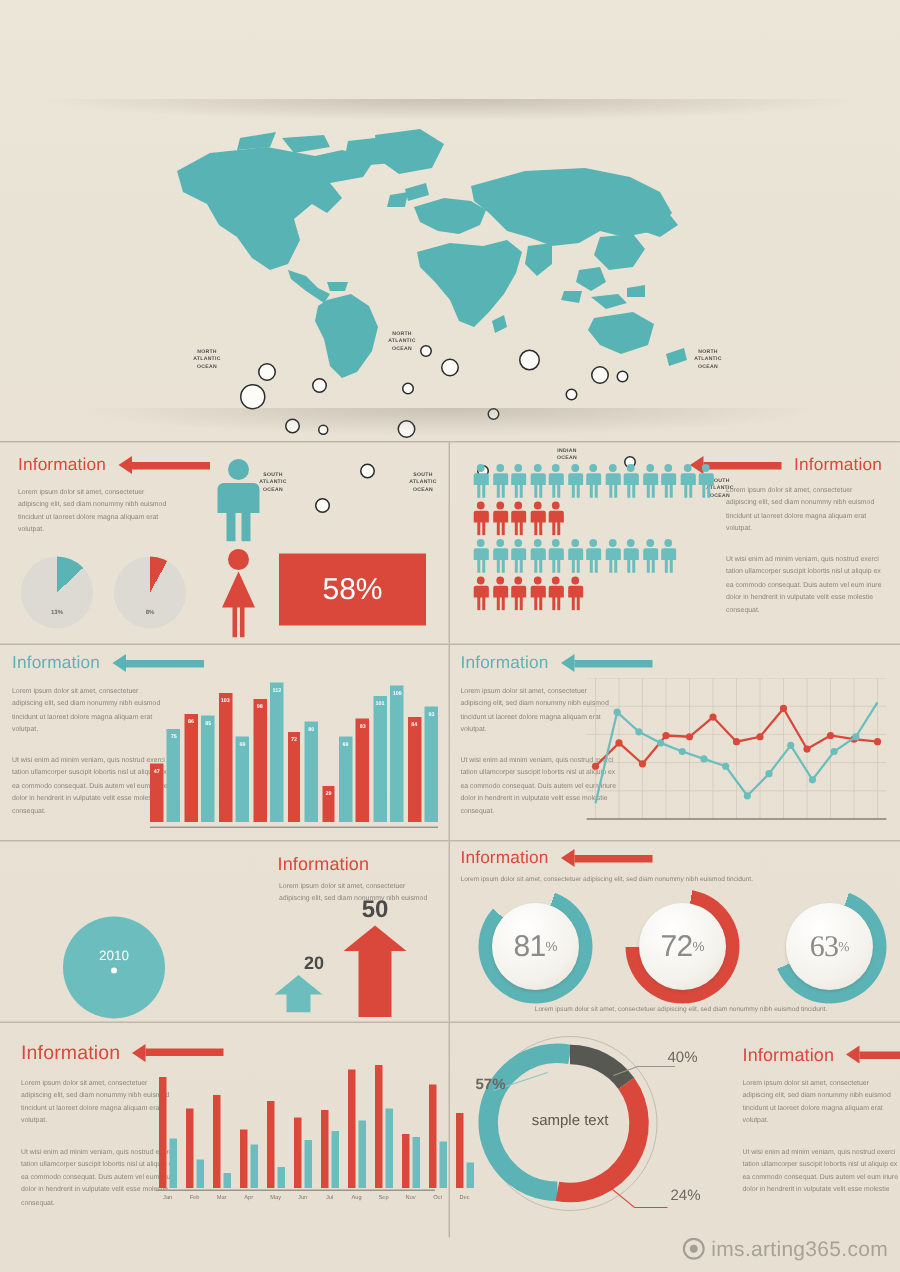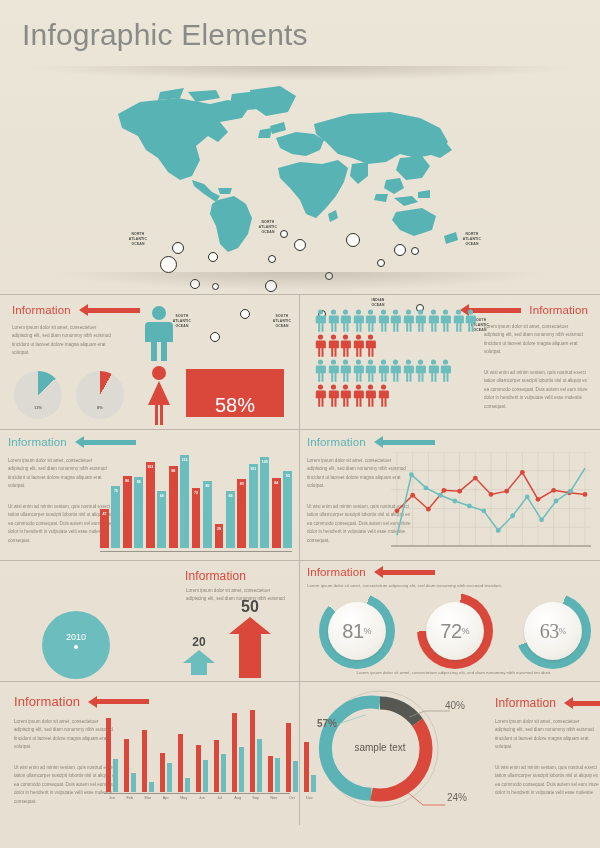--- a/index.html
+++ b/index.html
@@ -60,21 +60,21 @@
   .arrow-left.teal .shaft { background: #5cb3b5; }
   .arrow-left.teal .headtri { border-right: 9px solid #5cb3b5; }
 
   .body-text { font-size: 4.6px; color: #8b857a; line-height: 1.85; width: 104px; }
   .body-text + .body-text { margin-top: 7px; }
 
   
   .pct-bar { display: flex; align-items: center; font-size: 20px; color: #fff;
     justify-content: center; font-weight: 400; }
   .pct-teal { background: #5cb3b5; }
-  .pct-red { background: #d9483b; align-items: flex-end; }
+  .pct-red { background: #d9483b; }
 
   .mini-pie { border-radius: 50%; position: relative; }
   .mini-pie-label { position: absolute; left: 0; right: 0; bottom: 9px; text-align: center;
     font-size: 4px; color: #6f6a60; font-weight: bold; }
 
   
   .picto-row { display: flex; gap: 1.5px; margin-bottom: 2px; }
 
   
   .bars { display: flex; align-items: flex-end; gap: 2.6px; height: 100px; }
@@ -121,21 +121,20 @@
     position: absolute; right: 8px; bottom: 8px; font-size: 14px; color: rgba(110,105,95,.52);
     display: flex; align-items: center; gap: 4px; letter-spacing: .2px;
   }
 </style>
 </head>
 <body>
 
 <div class="page">
 
   <div class="header">
-    <div class="header-title">Infographic Elements</div>
     <div class="header-shadow"></div>
   </div>
 
   <div class="map-wrap">
     <svg class="map-svg" width="400" height="170" viewBox="0 0 400 170">
       <g fill="#57b3b4">
 
         <path d="M18,30 L40,18 L78,14 L110,20 L128,16 L150,22 L142,34 L120,38 L128,48 L118,58 L108,52
                  L96,62 L100,76 L92,92 L80,96 L68,88 L58,74 L46,66 L38,52 L22,44 Z"></path>
         <path d="M132,10 L168,6 L186,14 L170,24 L146,26 L130,20 Z"></path>
@@ -550,21 +549,21 @@
       <div class="bubble" style="left:42px;top:50px;width:68px;height:68px;background:#6cbdbe;">
         <span class="lab" style="top:21px;font-size:9px;">2010</span>
         <span class="dot" style="left:32px;top:34px;"></span>
       </div>
 
       <div class="info-head" style="position:absolute;left:185px;top:8px;">
         <span class="info-title red" style="font-size:12px;">Information</span>
       </div>
       <div class="body-text" style="position:absolute;left:186px;top:26px;width:100px;">Lorem ipsum dolor sit amet, consectetuer adipiscing elit, sed diam nonummy nibh euismod</div>
 
-      <div class="uparrow-wrap" style="left:182px;top:74px;width:34px;">
+      <div class="uparrow-wrap" style="left:182px;top:74px;width:34px;text-align:right;">
         <div class="uparrow-val">20</div>
         <svg width="34" height="26" viewBox="0 0 34 26">
           <path d="M17,1 L33,14 H25 V26 H9 V14 H1 Z" fill="#6cbdbe"></path>
         </svg>
       </div>
       <div class="uparrow-wrap" style="left:228px;top:37px;width:44px;">
         <div class="uparrow-val" style="font-size:16px;">50</div>
         <svg width="44" height="62" viewBox="0 0 44 62">
           <path d="M22,1 L43,18 H33 V62 H11 V18 H1 Z" fill="#d9483b"></path>
         </svg>
@@ -713,14 +712,21 @@
         <span class="arrow-left red">
           <span class="headtri"></span>
             <span class="shaft"></span>
         </span>
       </div>
       <div class="body-text" style="position:absolute;left:196px;top:36px;">Lorem ipsum dolor sit amet, consectetuer adipiscing elit, sed diam nonummy nibh euismod tincidunt ut laoreet dolore magna aliquam erat volutpat.</div>
       <div class="body-text" style="position:absolute;left:196px;top:75px;">Ut wisi enim ad minim veniam, quis nostrud exerci tation ullamcorper suscipit lobortis nisl ut aliquip ex ea commodo consequat. Duis autem vel eum iriure dolor in hendrerit in vulputate velit esse molestie</div>
     </div>
   </div>
 
+  <div class="watermark">
+    <svg width="15" height="15" viewBox="0 0 15 15">
+      <circle cx="7.5" cy="7.5" r="6.6" fill="none" stroke="rgba(110,105,95,.55)" stroke-width="1.4"></circle>
+      <circle cx="7.5" cy="7.5" r="2.6" fill="rgba(110,105,95,.55)"></circle>
+    </svg>
+    <span>ims.arting365.com</span>
+  </div>
 
 </div>
 
 </body></html>

